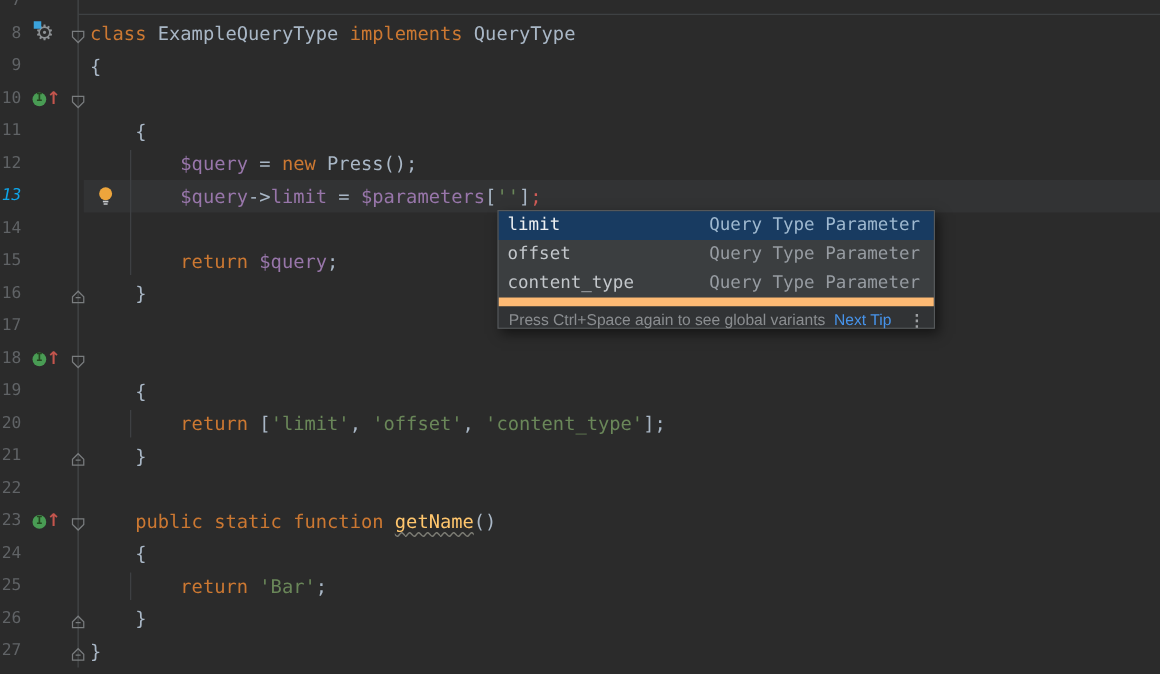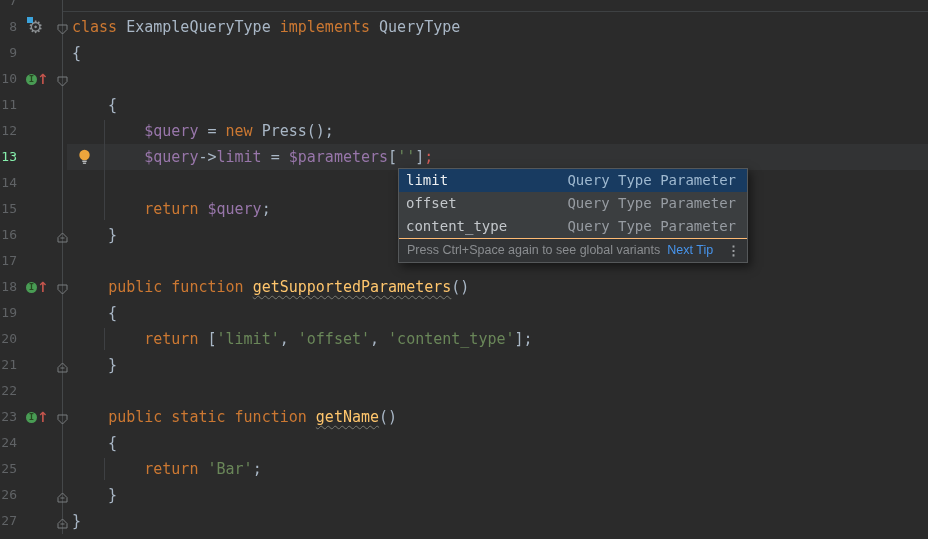--- a/index.html
+++ b/index.html
@@ -13,21 +13,21 @@
   .top-rule { position:absolute; left:63px; right:0; top:11px; height:1px; background:#3E4143; }
   .fold-vline { position:absolute; left:62px; top:0; width:1px; height:534px; background:#45484A; }
   .current-line-band { position:absolute; left:67px; right:0; top:144px; height:26px; background:#323334; }
   .indent-guide { position:absolute; left:104px; width:1px; background:#3E4043; }
   
   .row { position:absolute; left:0; width:928px; height:26px; }
   .num {
     position:absolute; left:0; top:0; width:17px; height:26px;
     text-align:right; font-size:13px; line-height:26px; color:#606366;
   }
-  .num.active { color:#86efac; }
+  .num.active { color:#0ea5e9;font-style:italic; }
   .icon-slot { position:absolute; left:26px; top:0; width:22px; height:26px; }
   .fold-slot { position:absolute; left:56px; top:7px; width:13px; height:13px; }
   .code {
     position:absolute; left:72px; top:0; height:26px;
     white-space:pre; font-size:15px; line-height:26px; letter-spacing:0;
   }
   .tk-k { color:#CC7832; }
   .tk-d { color:#A9B7C6; }
   .tk-v { color:#9876AA; }
   .tk-s { color:#6A8759; }
@@ -67,21 +67,21 @@
     position:relative; height:23px; padding-left:7px;
     font-size:14px; line-height:23px; color:#C3C7CB;
   }
   .popup-item.selected { background:#183B61; color:#ECEFF1; }
   .popup-item .item-type {
     position:absolute; right:11px; top:0; line-height:23px;
     color:#979CA2; font-size:14px;
   }
   .popup-item.selected .item-type { color:#9FB9D0; }
   .popup-footer {
-    position:relative; height:24px; background:#313335; border-top:1px solid #fdba74;
+    position:relative; height:24px; background:#313335; border-top:7px solid #fdba74;
     font-family:"Liberation Sans", sans-serif; font-size:12.5px; line-height:23px;
     color:#8A8D90; padding-left:8px; white-space:nowrap;
   }
   .popup-footer .next-tip { color:#4794EB; margin-left:7px; cursor:pointer; }
   .popup-footer .kebab {
     position:absolute; right:7px; top:0; line-height:23px; color:#9DA0A3;
     font-size:13px; font-weight:bold; letter-spacing:0;
   }
 </style>
 </head>
@@ -166,21 +166,20 @@
       <div class="num">18</div>
       <div class="icon-slot">
         <div class="impl-wrap">
           <div class="impl-circle">I</div>
           <div class="impl-arrow">↑</div>
         </div>
       </div>
       <div class="fold-slot"><svg width="13" height="13">
           <path d="M2 2 H11 V6.5 L6.5 11 L2 6.5 Z" fill="none" stroke="#797C7E" stroke-width="1"></path>
         </svg></div>
-      <div class="code"><span class="tk-d">    </span><span class="tk-k">public function </span><span class="tk-m">getSupportedParameters</span><span class="tk-d">()</span></div>
     </div>
     <div class="row" style="top: 300px;">
       <div class="num">19</div>
       <div class="code"><span class="tk-d">    {</span></div>
     </div>
     <div class="row" style="top: 326px;">
       <div class="num">20</div>
       <div class="code"><span class="tk-d">        </span><span class="tk-k">return</span><span class="tk-d"> [</span><span class="tk-s">'limit'</span><span class="tk-d">, </span><span class="tk-s">'offset'</span><span class="tk-d">, </span><span class="tk-s">'content_type'</span><span class="tk-d">];</span></div>
     </div>
     <div class="row" style="top: 352px;">

